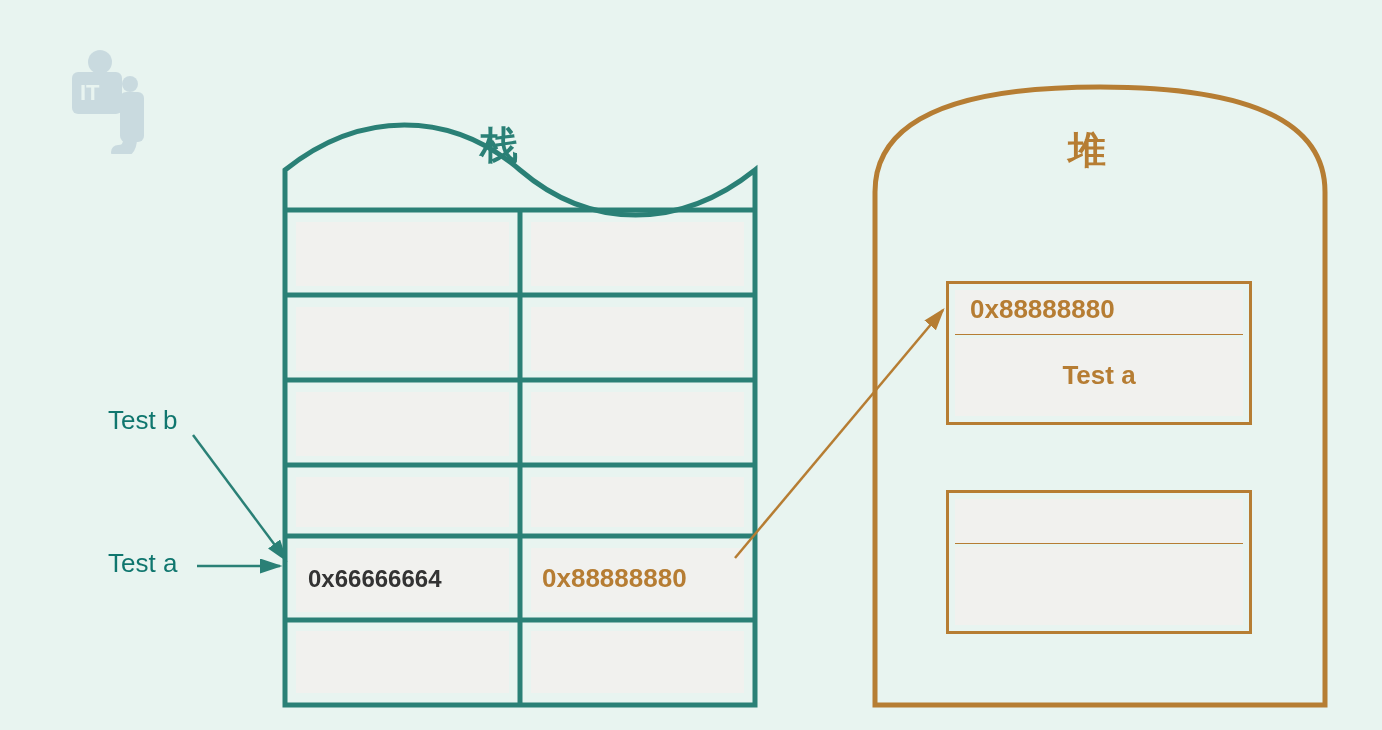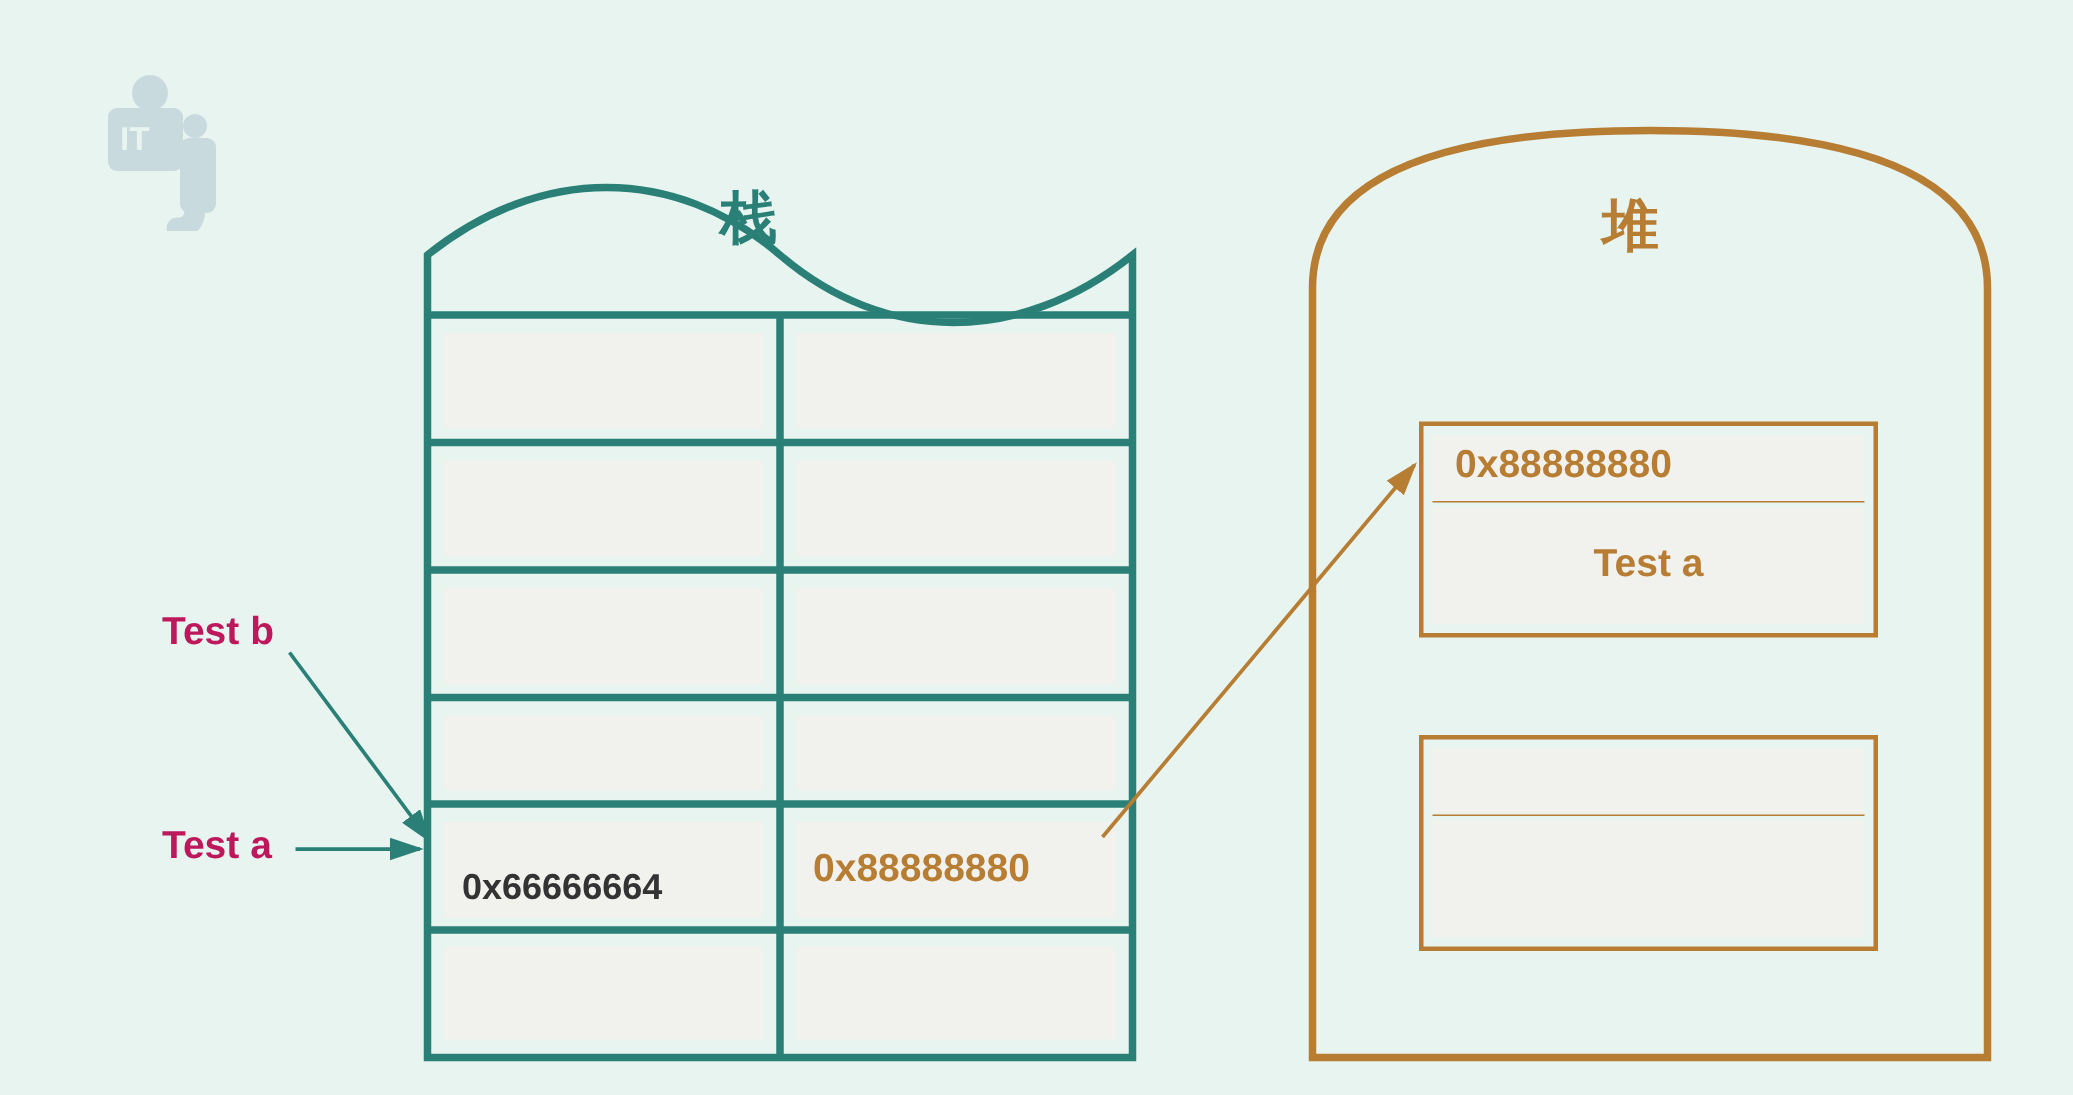--- a/index.html
+++ b/index.html
@@ -16,22 +16,22 @@
     position: absolute;
     left: 60px;
     top: 44px;
     width: 100px;
     height: 110px;
     opacity: 0.4;
   }
   .label {
     position: absolute;
     font-size: 26px;
-    color: #be185d;
-    font-weight: 700;
+    color: #0f766e;
+    font-weight: 400;
   }
   .stack-title {
     position: absolute;
     left: 480px;
     top: 120px;
     font-size: 38px;
     font-weight: 600;
     color: #2a8076;
   }
   .heap-title {
@@ -124,21 +124,21 @@
 <div class="stack-cell" style="left:531px; top:477px; width:213px; height:50px;"></div>
 
 <div class="stack-cell" style="left:296px; top:548px; width:213px; height:64px;"></div>
 <div class="stack-cell" style="left:531px; top:548px; width:213px; height:64px;"></div>
 
 <div class="stack-cell" style="left:296px; top:631px; width:213px; height:62px;"></div>
 <div class="stack-cell" style="left:531px; top:631px; width:213px; height:62px;"></div>
 
 <div class="stack-title">栈</div>
 
-<div class="stack-text-left" style="left:308px; top:578px;">0x66666664</div>
+<div class="stack-text-left" style="left:308px; top:565px;">0x66666664</div>
 <div class="stack-text-right" style="left:542px; top:563px;">0x88888880</div>
 
 <svg style="position:absolute; left:188px; top:420px;" width="110" height="160">
   <defs>
     <marker id="ah1" markerWidth="10" markerHeight="10" refX="8" refY="3" orient="auto">
       <path d="M0,0 L9,3 L0,6 Z" fill="#2a8076"></path>
     </marker>
   </defs>
   <line x1="5" y1="15" x2="98" y2="140" stroke="#2a8076" stroke-width="2.5" marker-end="url(#ah1)"></line>
 </svg>

